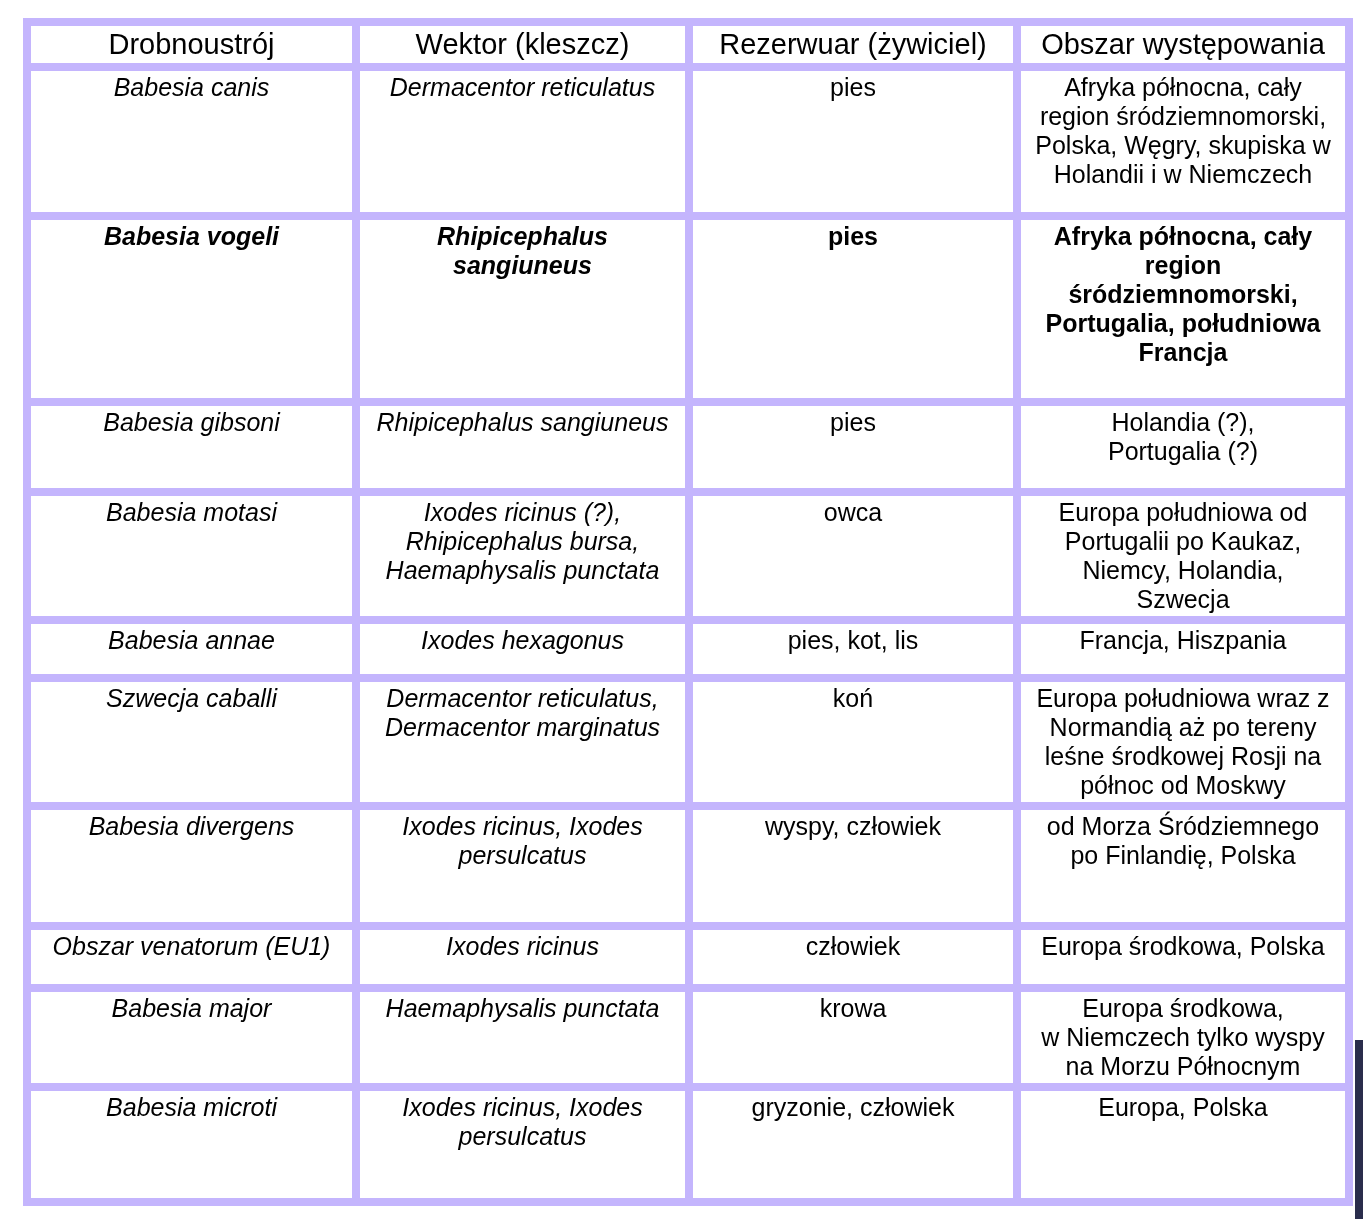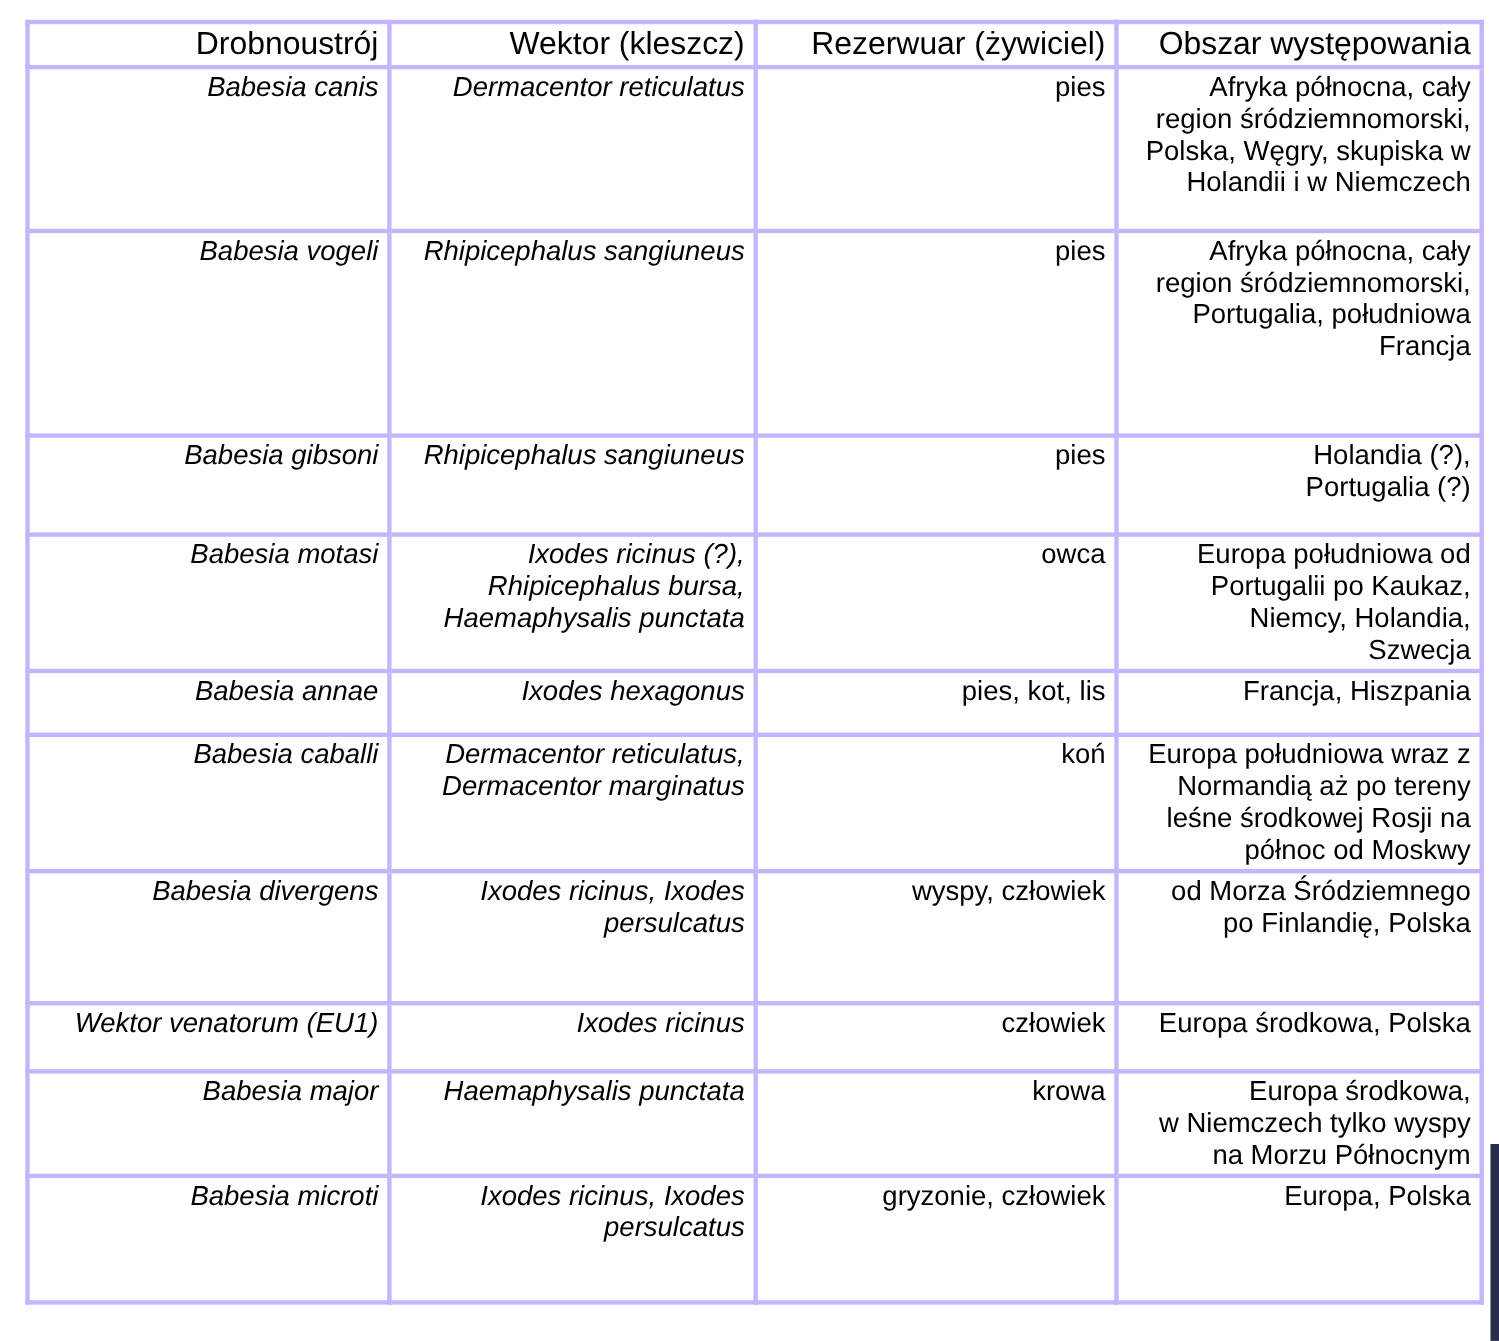--- a/index.html
+++ b/index.html
@@ -23,44 +23,44 @@
     width: 1322px;
     border-collapse: collapse;
     table-layout: fixed;
     border: 3px solid #000000;
   }
   col.c1 { width: 329px; }
   col.c2 { width: 333px; }
   col.c3 { width: 328px; }
   col.c4 { width: 332px; }
   th, td {
-    border: 4px solid #c4b5fd;
+    border: 8px solid #c4b5fd;
     vertical-align: top;
-    text-align: right;
+    text-align: center;
     padding: 2px 8px 2px 8px;
     overflow: hidden;
     margin-left: 20px;
   }
   th {
     font-size: 29px;
     font-weight: normal;
     line-height: 33px;
     white-space: nowrap;
   }
   td {
     font-size: 25px;
     line-height: 29px;
     white-space: pre-line;
   }
   
   td:nth-child(1), td:nth-child(2) { font-style: italic; }
 
   thead tr           { height: 37px; }
   tbody tr:nth-child(1)  { height: 149px; }
-  tbody tr:nth-child(2)  { height: 186px; }
+  tbody tr:nth-child(2)  { height: 186px; font-weight: bold; }
   tbody tr:nth-child(3)  { height: 90px; }
   tbody tr:nth-child(4)  { height: 122px; }
   tbody tr:nth-child(5)  { height: 58px; }
   tbody tr:nth-child(6)  { height: 30px; }
   tbody tr:nth-child(7)  { height: 120px; }
   tbody tr:nth-child(8)  { height: 62px; }
   tbody tr:nth-child(9)  { height: 30px; }
   tbody tr:nth-child(10) { height: 115px; }
   tbody tr:nth-child(11) { height: 150px; }
   tbody tr:nth-child(12) { height: 65px; }
@@ -130,39 +130,39 @@
 Niemcy, Holandia,
 Szwecja</td>
       </tr>
       <tr>
         <td>Babesia annae</td>
         <td>Ixodes hexagonus</td>
         <td>pies, kot, lis</td>
         <td>Francja, Hiszpania</td>
       </tr>
       <tr>
-        <td>Babesia caballi</td>
+        <td>Szwecja caballi</td>
         <td>Dermacentor reticulatus,
 Dermacentor marginatus</td>
         <td>koń</td>
         <td>Europa południowa wraz z
 Normandią aż po tereny
 leśne środkowej Rosji na
 północ od Moskwy</td>
       </tr>
       <tr>
         <td>Babesia divergens</td>
         <td>Ixodes ricinus, Ixodes
 persulcatus</td>
         <td>wyspy, człowiek</td>
         <td>od Morza Śródziemnego
 po Finlandię, Polska</td>
       </tr>
       <tr>
-        <td>Wektor venatorum (EU1)</td>
+        <td>Obszar venatorum (EU1)</td>
         <td>Ixodes ricinus</td>
         <td>człowiek</td>
         <td>Europa środkowa, Polska</td>
       </tr>
       <tr>
         <td>Babesia major</td>
         <td>Haemaphysalis punctata</td>
         <td>krowa</td>
         <td>Europa środkowa,
 w Niemczech tylko wyspy

